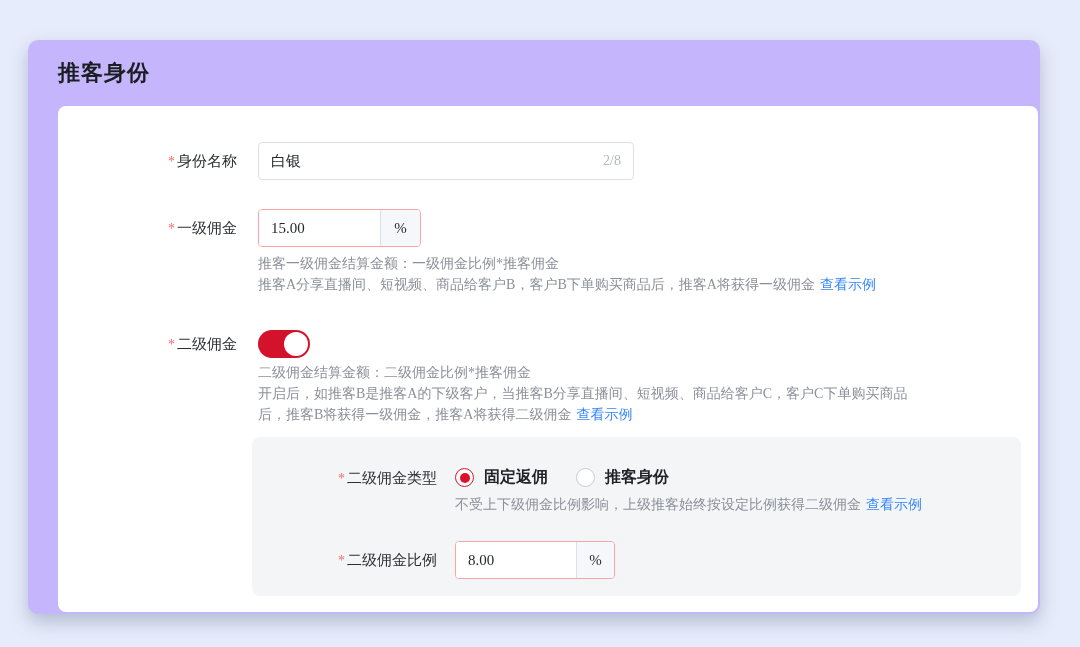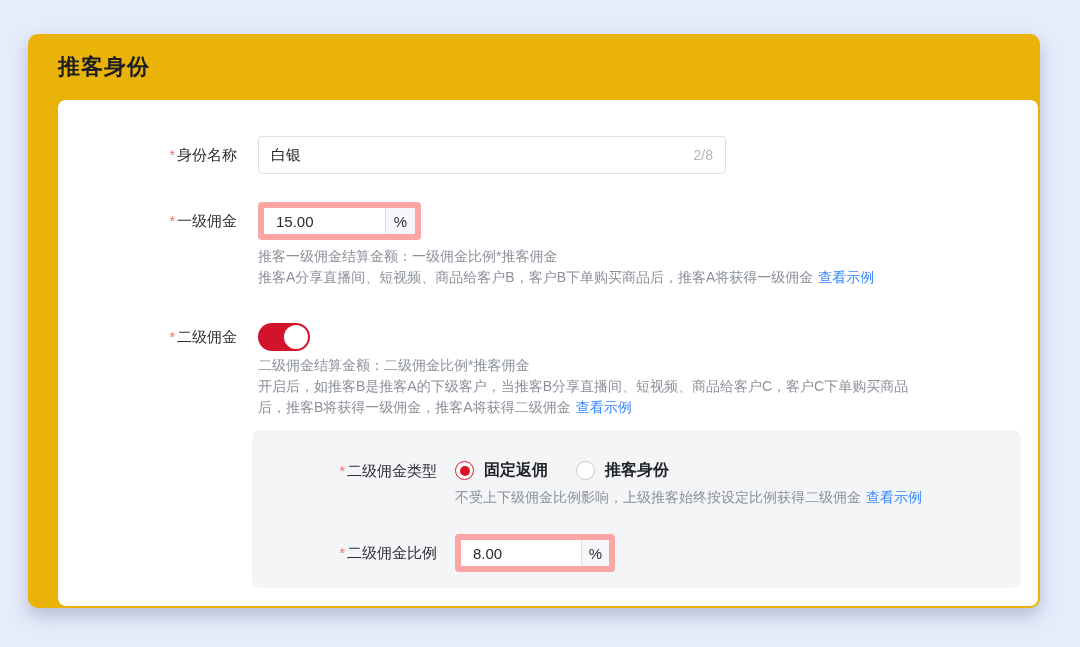--- a/index.html
+++ b/index.html
@@ -5,25 +5,26 @@
   * { margin: 0; padding: 0; box-sizing: border-box; }
   html, body {
     width: 1080px; height: 647px;
     background: #e6ecfb;
     font-family: "Liberation Sans", "DejaVu Sans", sans-serif;
     position: relative;
     overflow: hidden;
   }
   .card {
     position: absolute;
-    left: 28px; top: 34px;
+    left: 28px; top: 40px;
     width: 1012px; height: 574px;
-    background: #eab308;
+    background: #c4b5fd;
     border-radius: 10px;
     box-shadow: 0 8px 18px rgba(90, 100, 135, 0.35);
+    font-family: Liberation Serif, serif;
   }
   .card-header {
     height: 66px;
     display: flex;
     align-items: center;
     padding-left: 30px;
   }
   .card-title {
     font-size: 22px;
     font-weight: 600;
@@ -44,42 +45,42 @@
     text-align: right;
     padding-right: 21px;
     font-size: 15px;
     color: #2b2e33;
     line-height: 38px;
     white-space: nowrap;
   }
   .req { color: #f56c6c; margin-right: 2px; font-size: 14px; }
   .row-1 { margin-bottom: 28px; }
   .input-wrap {
-    width: 468px; height: 38px;
+    width: 376px; height: 38px;
     border: 1px solid #dcdfe6;
     border-radius: 4px;
     background: #fff;
     display: flex;
     align-items: center;
     padding: 0 12px;
   }
   .input-wrap input {
     flex: 1;
     border: none; outline: none;
     font-size: 15px;
     color: #26282c;
     font-family: inherit;
     background: transparent;
     min-width: 0;
   }
   .counter { font-size: 14px; color: #b2b6bd; margin-left: 8px; }
   .input-group {
     display: inline-flex;
     height: 38px;
-    border: 6px solid #fca5a5;
+    border: 1px solid #fca5a5;
     border-radius: 4px;
     overflow: hidden;
     background: #fff;
   }
   .input-group input {
     border: none; outline: none;
     padding: 0 12px;
     font-size: 15px;
     color: #26282c;
     font-family: inherit;

